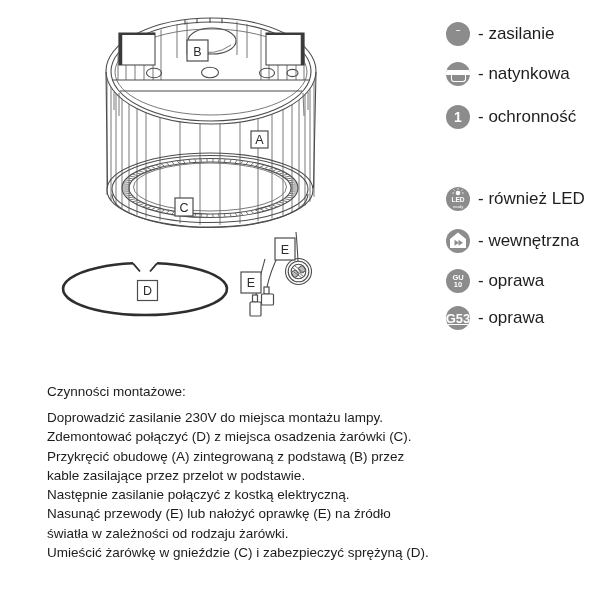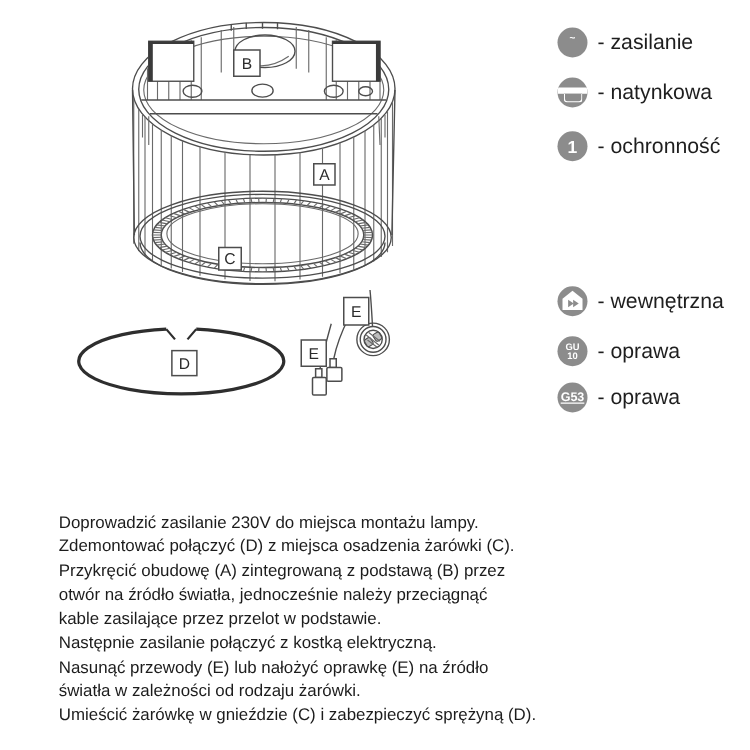--- a/index.html
+++ b/index.html
@@ -11,21 +11,21 @@
   
   .legend{position:absolute;left:446px;top:0;width:150px;height:345px;}
   .legend-row{position:absolute;left:0;display:flex;align-items:center;gap:8px;height:24px;}
   .ic{position:relative;width:24px;height:24px;border-radius:50%;background:#8c8c8c;
       display:flex;flex-direction:column;align-items:center;justify-content:center;
       color:#fff;overflow:hidden;flex:0 0 24px;}
   .ic .tilde{font-size:8px;line-height:5px;font-weight:bold;}
   .ic .t230{font-size:7.5px;line-height:8px;font-weight:bold;letter-spacing:-0.3px;margin-left:46px;}
   .ic .t1{font-size:14px;font-weight:bold;line-height:14px;}
   .ic .tgu{font-size:7.5px;font-weight:bold;line-height:7px;}
-  .ic .tg53{font-size:10px;font-weight:bold;line-height:9px;text-decoration:underline;}
+  .ic .tg53{font-size:13px;font-weight:bold;line-height:9px;text-decoration:underline;}
   .nat-band{position:absolute;left:0;right:0;top:8px;height:5px;background:#fff;}
   .nat-box{position:absolute;left:4.5px;right:4.5px;top:13px;height:6px;background:#8c8c8c;
            border:1.2px solid #fff;border-top:none;border-radius:0 0 3px 3px;}
   .lbl{font-size:17px;white-space:nowrap;color:#1e1e1e;}
 
   
   .instr-title{position:absolute;left:47px;top:384px;font-size:13.5px;color:#1c1c1c;}
   .instr-lines{position:absolute;left:47px;top:408px;width:470px;}
   .instr-line{font-size:13.5px;line-height:19.3px;white-space:nowrap;color:#1c1c1c;}
 
@@ -150,20 +150,31 @@
     </div>
 
     <div class="legend-row" style="top:105px">
       <span class="ic">
         <span class="t1">1</span>
       </span>
       <span class="lbl">- ochronność</span>
     </div>
 
 
+    <div class="legend-row" style="top:187px">
+      <span class="ic">
+        <svg width="24" height="24" viewBox="0 0 24 24">
+          <circle cx="12" cy="6" r="2.3" fill="#fff"></circle>
+          <path stroke="#fff" stroke-width="0.9" fill="none" d="M12,2.6 L12,1.2 M8.6,3.6 L7.6,2.6 M15.4,3.6 L16.4,2.6 M8,6 L6.4,6 M16,6 L17.6,6"></path>
+          <text x="12" y="15.4" font-size="6.6" fill="#fff" text-anchor="middle" font-weight="bold">LED</text>
+          <text x="12" y="20.6" font-size="4.2" fill="#fff" text-anchor="middle">ready</text>
+        </svg>
+      </span>
+      <span class="lbl">- również LED</span>
+    </div>
 
     <div class="legend-row" style="top:229px">
       <span class="ic">
         <svg width="24" height="24" viewBox="0 0 24 24">
           <path fill="#fff" d="M12,3.5 L20,10 L20,19 L4,19 L4,10 Z"></path>
           <polygon fill="#8c8c8c" points="8.5,10.8 13,13.8 8.5,16.8"></polygon>
           <polygon fill="#8c8c8c" points="12.5,10.8 17,13.8 12.5,16.8"></polygon>
         </svg>
       </span>
       <span class="lbl">- wewnętrzna</span>
@@ -178,25 +189,25 @@
     </div>
 
     <div class="legend-row" style="top:306px">
       <span class="ic">
         <span class="tg53">G53</span>
       </span>
       <span class="lbl">- oprawa</span>
     </div>
   </div>
 
+  <div class="instr-title">Czynności montażowe:</div>
   <div class="instr-lines">
       <div class="instr-line">Doprowadzić zasilanie 230V do miejsca montażu lampy.</div>
       <div class="instr-line">Zdemontować połączyć (D) z miejsca osadzenia żarówki (C).</div>
       <div class="instr-line">Przykręcić obudowę (A) zintegrowaną z podstawą (B) przez</div>
-      <div class="instr-line">otwór na źródło światła, jednocześnie należy przeciągnąć</div>
       <div class="instr-line">kable zasilające przez przelot w podstawie.</div>
       <div class="instr-line">Następnie zasilanie połączyć z kostką elektryczną.</div>
       <div class="instr-line">Nasunąć przewody (E) lub nałożyć oprawkę (E) na źródło</div>
       <div class="instr-line">światła w zależności od rodzaju żarówki.</div>
       <div class="instr-line">Umieścić żarówkę w gnieździe (C) i zabezpieczyć sprężyną (D).</div>
     </div>
 
 </div>
 
 </body></html>

